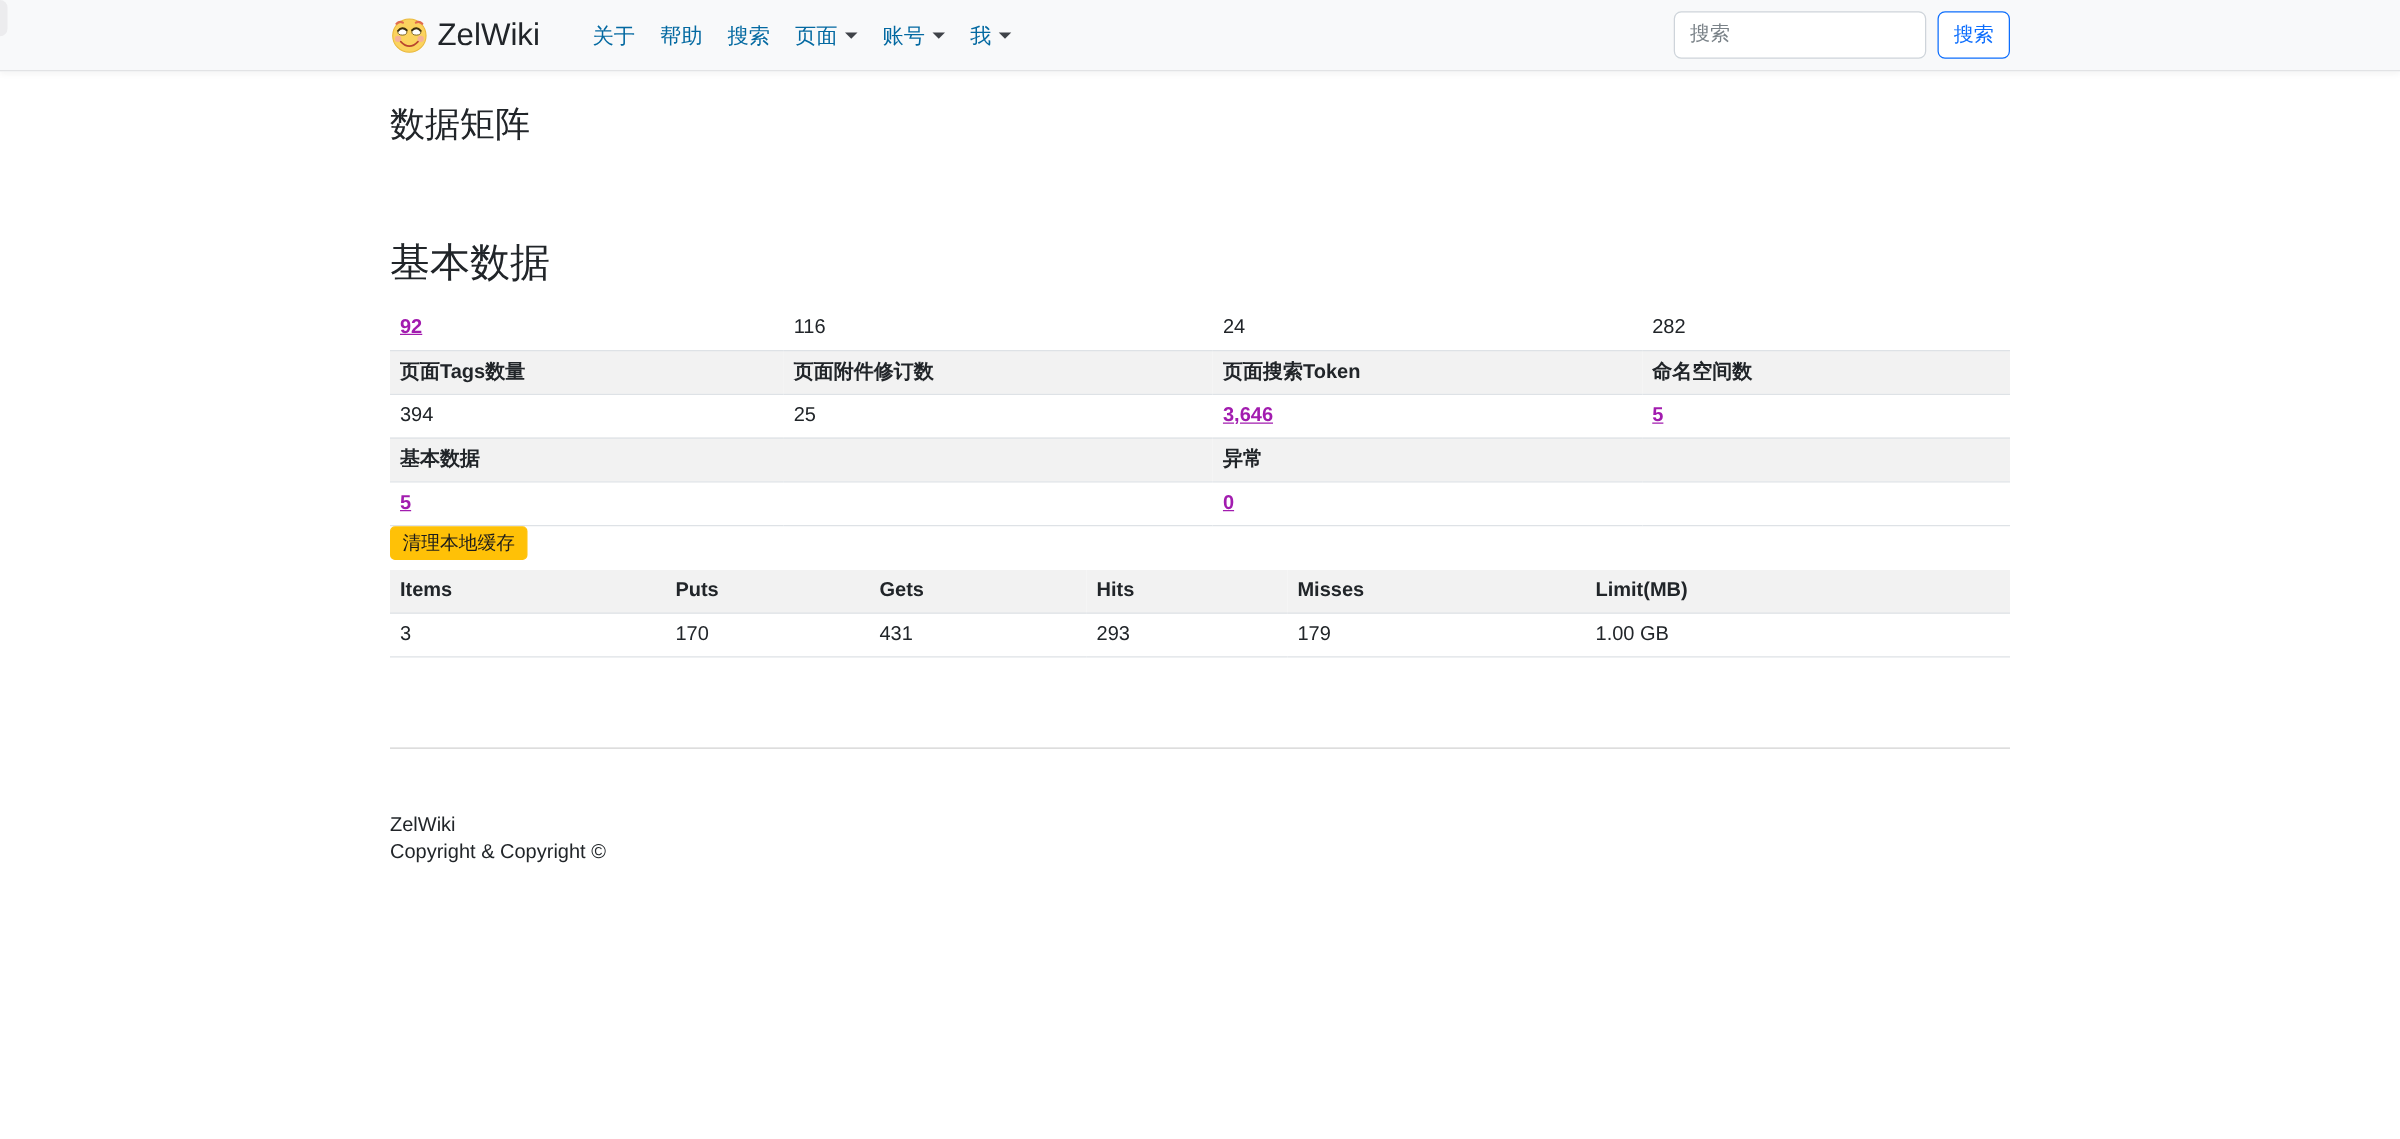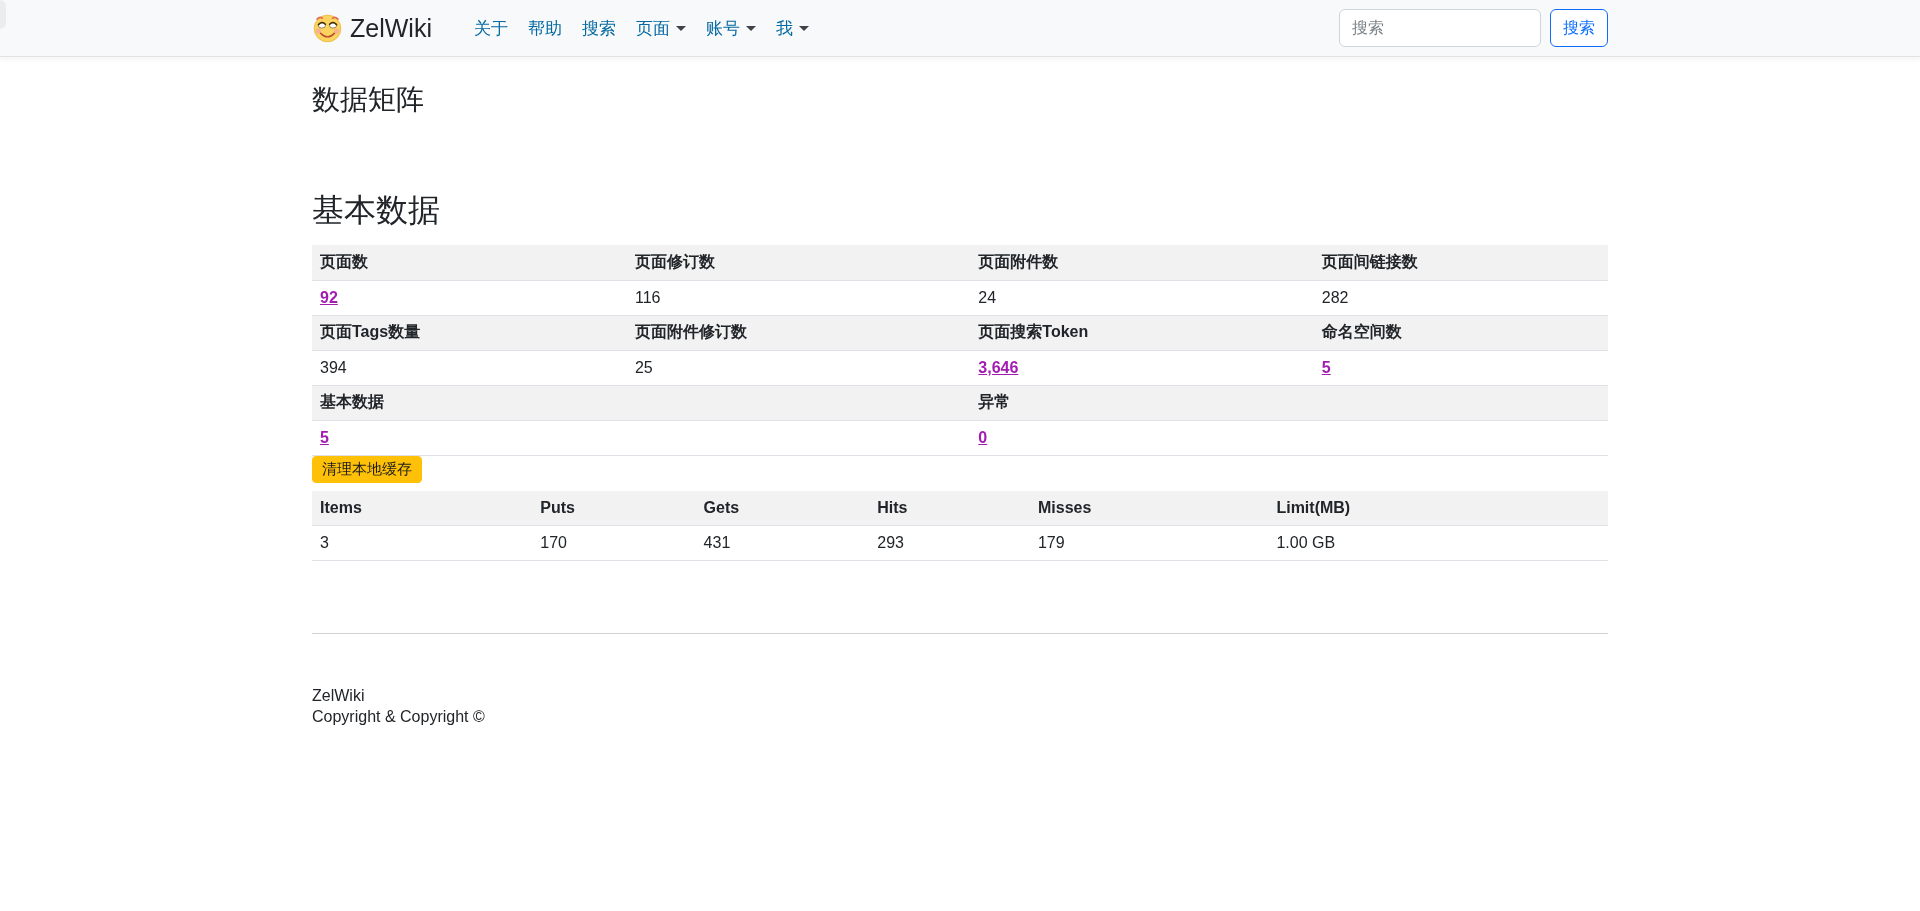--- a/index.html
+++ b/index.html
@@ -149,26 +149,20 @@
   <h2 class="section-heading" id="basic-heading">基本数据</h2>
 
   <table>
     <colgroup>
         <col style="width:24.3%">
         <col style="width:26.5%">
         <col style="width:26.5%">
         <col style="width:22.7%">
       </colgroup>
     <tbody>
-        <tr>
-      <th>页面数</th>
-      <th>页面修订数</th>
-      <th>页面附件数</th>
-      <th>页面间链接数</th>
-    </tr>
     <tr>
       <td><a href="#">92</a></td>
       <td>116</td>
       <td>24</td>
       <td>282</td>
     </tr>
     <tr>
       <th>页面Tags数量</th>
       <th>页面附件修订数</th>
       <th>页面搜索Token</th>

